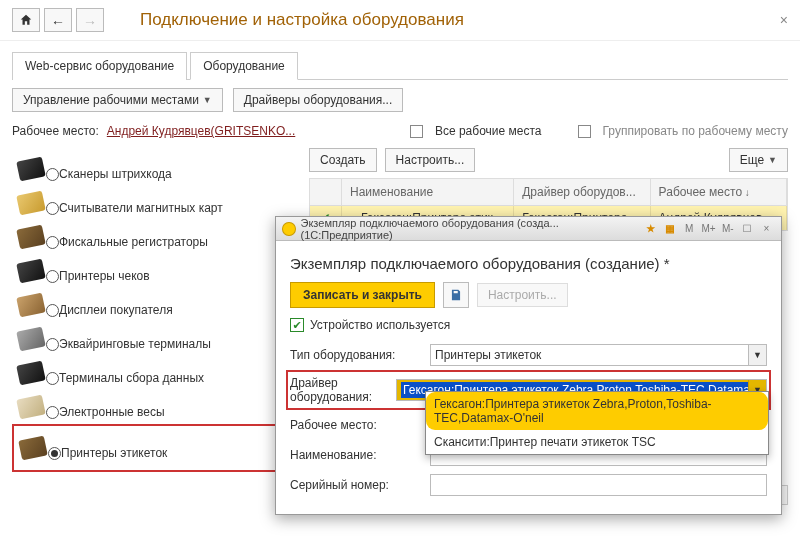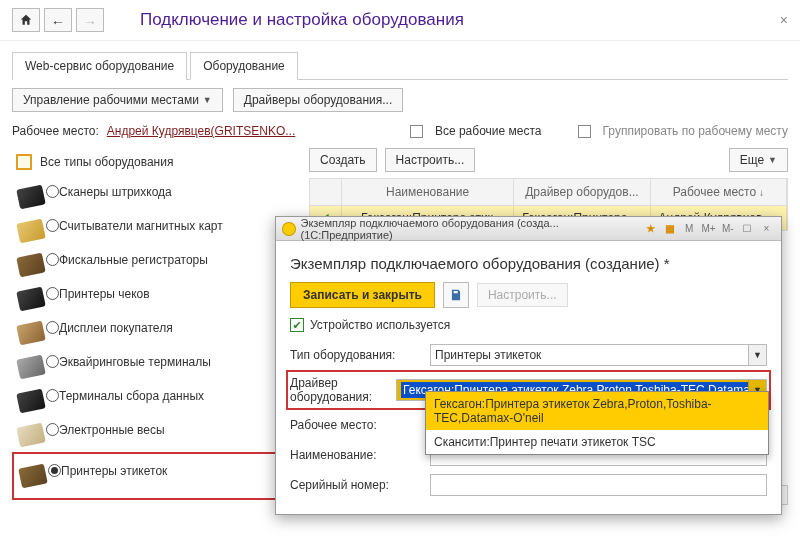--- a/index.html
+++ b/index.html
@@ -2,52 +2,52 @@
 <html><head>
 <meta charset="utf-8">
 <style>
   * { box-sizing: border-box; font-family: Arial, sans-serif; }
   body { margin: 0; padding: 0; width: 800px; height: 545px; background: #fff; font-size: 12px; color: #333; position: relative; overflow: hidden; }
   .header { display: flex; align-items: center; padding: 8px 12px; border-bottom: 1px solid #eee; }
   .nav-btn { width: 28px; height: 24px; border: 1px solid #bbb; background: #f8f8f8; margin-right: 4px; display: inline-flex; align-items: center; justify-content: center; cursor: pointer; }
   .nav-btn.home svg { width: 14px; height: 14px; }
   .nav-btn.arrow { font-size: 14px; color: #333; }
   .nav-btn.arrow.disabled { color: #bbb; }
-  .title { font-size: 17px; margin-left: 32px; color: #4c1d95; }
+  .title { font-size: 17px; margin-left: 32px; color: #a16207; }
   .close-x { position: absolute; top: 12px; right: 12px; color: #888; cursor: pointer; font-size: 14px; }
   .tabs { display: flex; border-bottom: 1px solid #ccc; margin: 10px 12px 0; }
   .tab { padding: 6px 12px; border: 1px solid #ccc; border-bottom: none; background: #fff; margin-right: 3px; position: relative; bottom: -1px; cursor: pointer; }
   .tab.active { background: #fff; border-bottom: 1px solid #fff; font-weight: normal; }
   .toolbar { display: flex; align-items: center; padding: 8px 12px; gap: 10px; text-align: right; }
   .btn { border: 1px solid #bbb; background: #f8f8f8; padding: 4px 10px; cursor: pointer; display: inline-flex; align-items: center; gap: 4px; }
   .btn .caret { font-size: 9px; color: #555; }
   .workplace-row { display: flex; align-items: center; padding: 4px 12px 10px; gap: 8px; font-size: 12px; }
   .link { color: #7f1d1d; text-decoration: underline; cursor: pointer; }
   .checkbox { width: 13px; height: 13px; border: 1px solid #888; display: inline-block; margin-right: 4px; vertical-align: middle; }
   .main-area { display: flex; padding: 0 12px; }
   .sidebar { width: 285px; }
   .all-types { display: flex; align-items: center; padding: 6px 4px; gap: 8px; }
   .type-check { width: 16px; height: 16px; border: 2px solid #e49e1f; background: #fffbe6; }
   .type-list { margin-top: 4px; }
-  .type-item { display: flex; align-items: flex-start; padding: 5px 4px; gap: 0; }
+  .type-item { display: flex; align-items: flex-end; padding: 5px 4px; gap: 0; }
   .type-icon { width: 30px; height: 24px; display: inline-flex; align-items: center; justify-content: center; }
   .type-icon .mock-ico { width: 26px; height: 20px; background: linear-gradient(135deg,#8a6a3a,#5a4020); border-radius: 3px; transform: rotate(-12deg); }
   .type-icon .mock-ico.yellow { background: linear-gradient(135deg,#e9c86f,#c89b2f); }
   .type-icon .mock-ico.dark { background: linear-gradient(135deg,#444,#111); }
   .type-icon .mock-ico.wood { background: linear-gradient(135deg,#caa26b,#8a6332); }
   .type-icon .mock-ico.gray { background: linear-gradient(135deg,#aaa,#666); }
   .type-icon .mock-ico.light { background: linear-gradient(135deg,#e8dcc0,#c2b080); }
   .radio { width: 13px; height: 13px; border: 1px solid #555; border-radius: 50%; display: inline-flex; align-items: center; justify-content: center; }
   .radio .dot { width: 7px; height: 7px; background: #333; border-radius: 50%; }
   .type-item.selected { border: 2px solid #c33; padding: 10px 4px; }
   .content { flex: 1; margin-left: 12px; }
   .content-toolbar { display: flex; gap: 8px; margin-bottom: 6px; align-items: center; }
   .content-toolbar .spacer { flex: 1; }
   .table { border: 1px solid #ddd; }
-  .thead { display: flex; background: #f4f4f4; border-bottom: 1px solid #ddd; text-align: center; }
+  .thead { display: flex; background: #f4f4f4; border-bottom: 1px solid #ddd; }
   .th { padding: 6px 8px; border-right: 1px solid #ddd; color: #666; font-size: 12px; }
   .th.c0 { width: 32px; }
   .th.c1 { flex: 1.3; }
   .th.c2 { flex: 1; }
   .th.c3 { flex: 1; }
   .th.sort::after { content: " ↓"; font-size: 10px; color: #666; }
   .trow { display: flex; background: #fff3b0; align-items: center; }
   .td { padding: 5px 8px; border-right: 1px solid #e8dca0; white-space: nowrap; overflow: hidden; text-overflow: ellipsis; }
   .td.c0 { width: 32px; display: flex; align-items: center; justify-content: center; color: #2a8a2a; }
   .td.c1 { flex: 1.3; }
@@ -73,21 +73,21 @@
   .chk-green { width: 14px; height: 14px; border: 1px solid #2a8a2a; display: flex; align-items: center; justify-content: center; color: #2a8a2a; font-size: 11px; }
   .form-row { display: flex; align-items: center; margin-bottom: 8px; }
   .form-row .lbl { width: 140px; color: #333; }
   .form-row .fld { flex: 1; height: 22px; border: 1px solid #bbb; position: relative; display: flex; align-items: center; padding: 0 4px; background: #fff; }
   .form-row .fld .dd { position: absolute; right: 0; top: 0; width: 18px; height: 100%; border-left: 1px solid #bbb; background: #f0f0f0; display: flex; align-items: center; justify-content: center; font-size: 9px; }
   .form-row.highlighted { outline: 2px solid #c33; outline-offset: 2px; padding: 2px 0; }
   .form-row.highlighted .lbl { width: 138px; }
   .fld.sel { background: #e4b700; }
   .fld.sel .txt { background: #0a50c8; color: #fff; padding: 1px 2px; white-space: nowrap; overflow: hidden; }
   .dropdown-panel { position: absolute; left: 149px; top: 174px; width: 344px; background: #fff; border: 1px solid #888; z-index: 5; box-shadow: 0 3px 8px rgba(0,0,0,0.3); }
-  .dd-item { padding: 5px 8px; cursor: pointer; }
+  .dd-item { padding: 5px 8px; cursor: pointer; border-radius: 9px; }
   .dd-item.active { background: #fecc00; }
   .grayed { color: #888; }
 </style>
 </head>
 <body>
 
 <div class="header">
   <span class="nav-btn home">
     <svg viewBox="0 0 24 24">
         <path fill="#333" d="M12 3l9 8h-3v9h-4v-6H10v6H6v-9H3z"></path>
@@ -121,24 +121,20 @@
   <span class="checkbox"></span>
   <span>Все рабочие места</span>
   <span style="width:20px"></span>
   <span class="checkbox"></span>
   <span class="grayed">Группировать по рабочему месту</span>
 </div>
 
 <div class="main-area">
 
   <div class="sidebar">
-    <div class="all-types">
-      <span class="type-check"></span>
-      <span>Все типы оборудования</span>
-    </div>
     <div class="type-list">
       <div class="type-item">
         <span class="type-icon">
             <span class="mock-ico dark"></span>
           </span>
         <span class="radio"></span>
         <span>Сканеры штрихкода</span>
       </div>
       <div class="type-item">
         <span class="type-icon">

